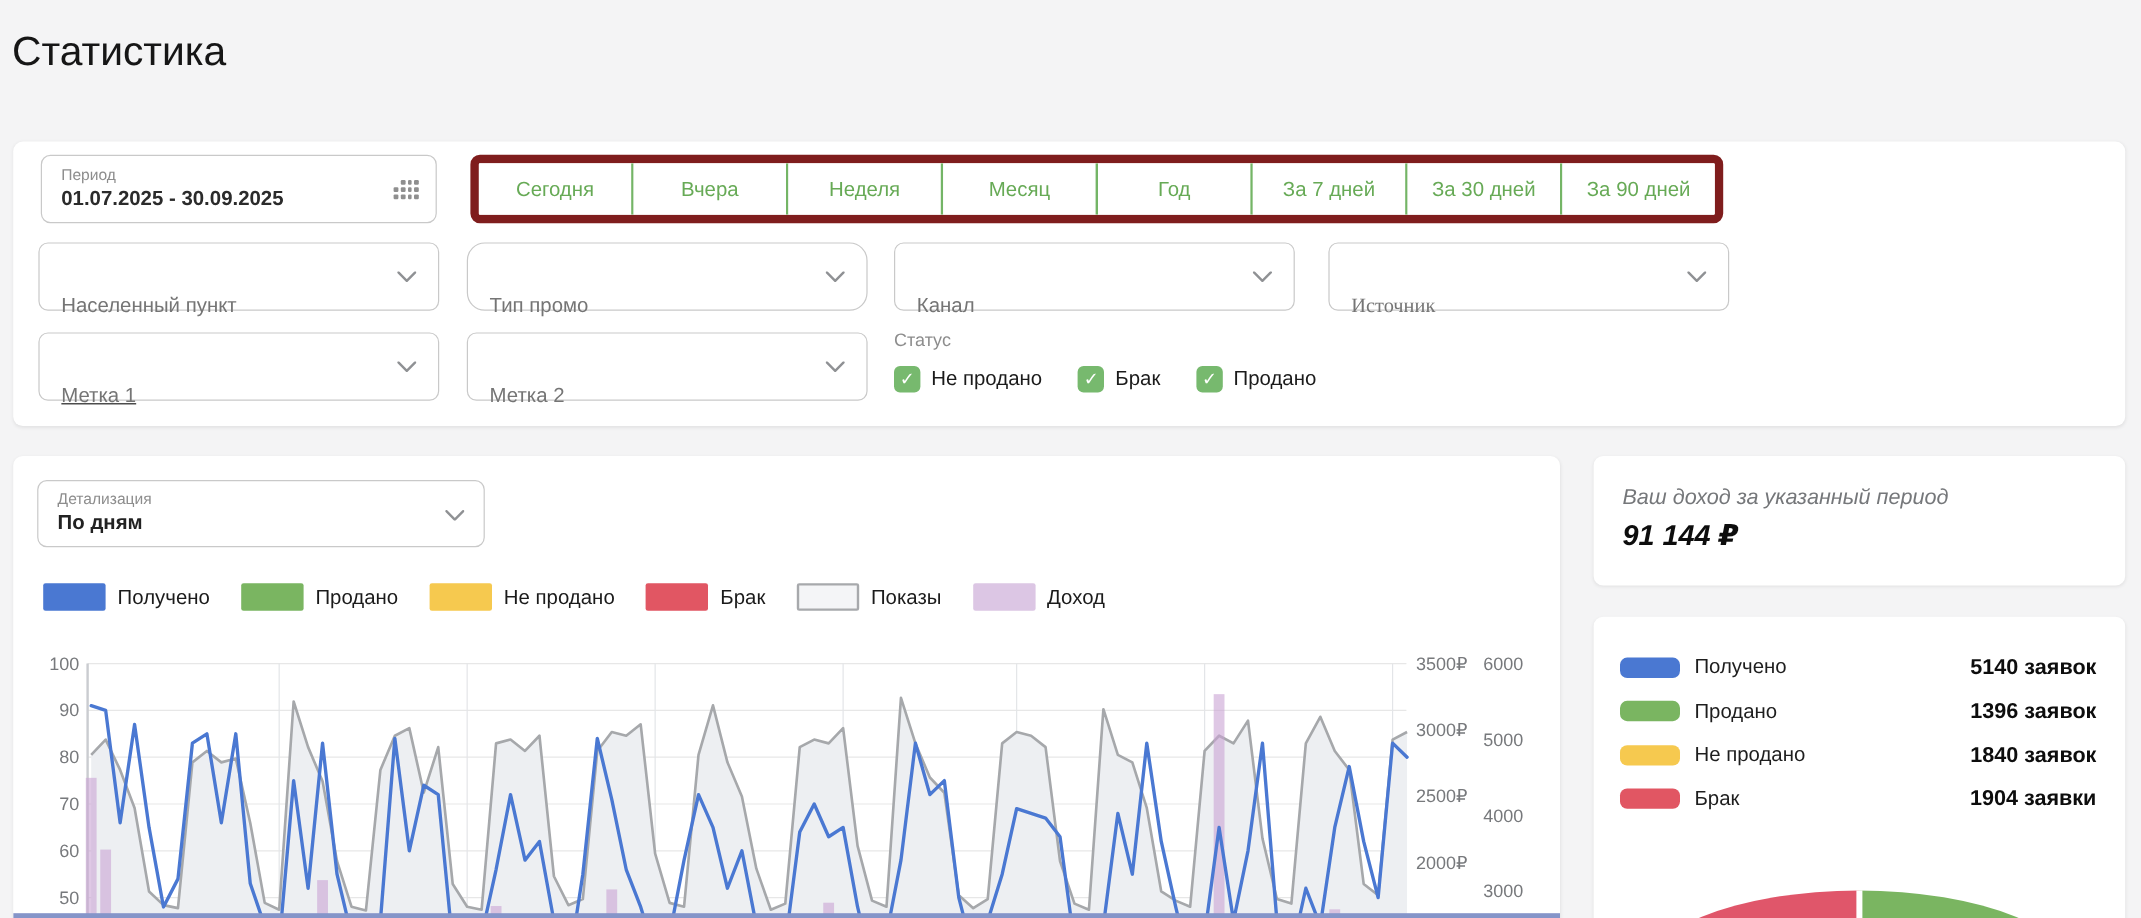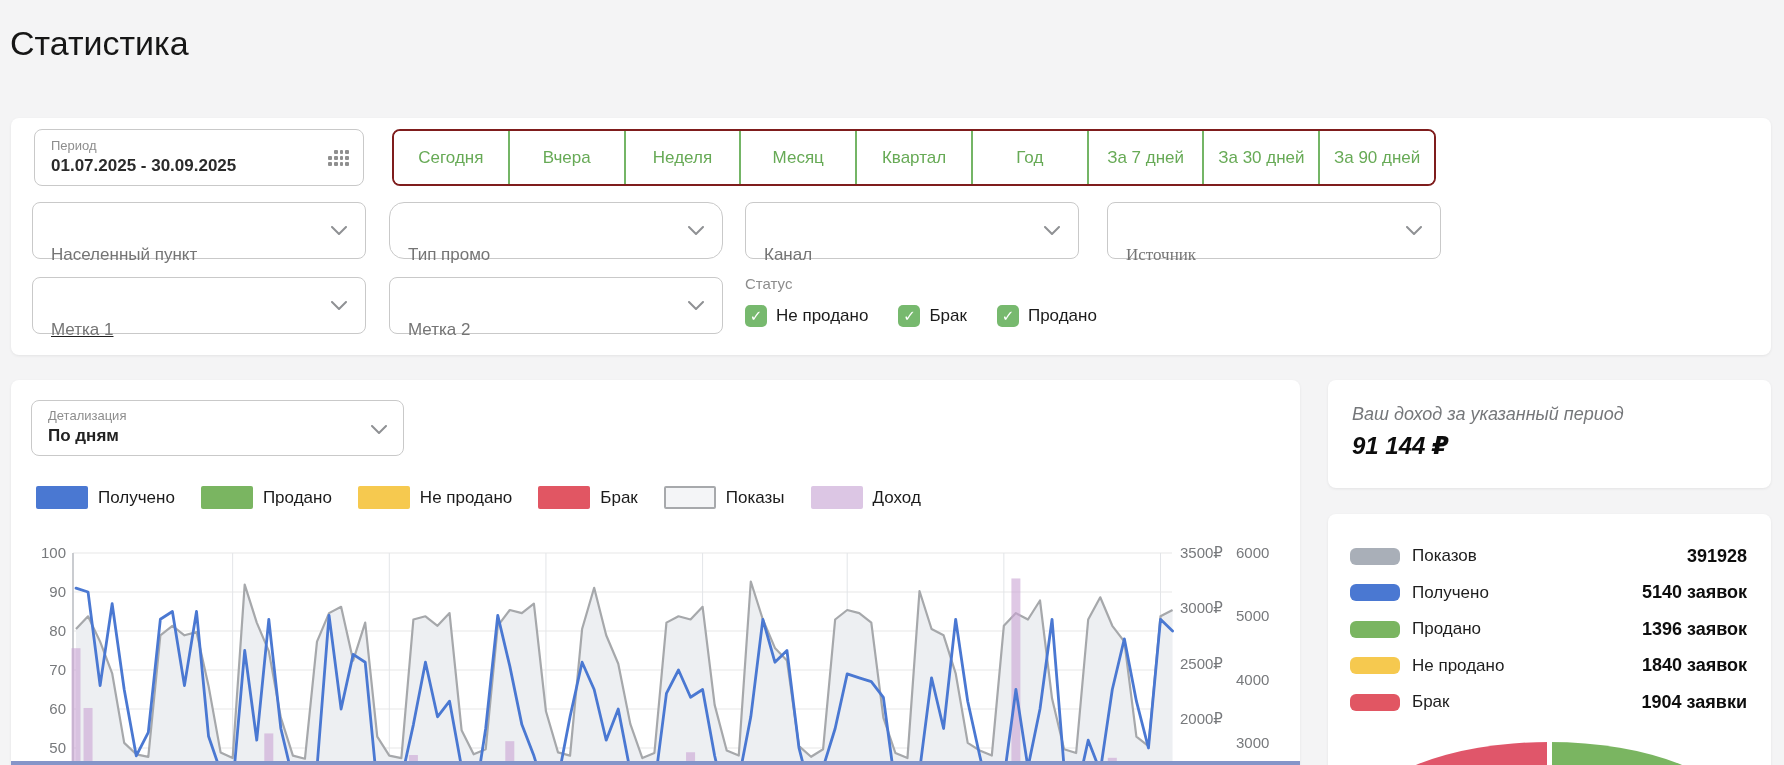--- a/index.html
+++ b/index.html
@@ -11,21 +11,21 @@
   #filter-card { left:11px; top:118px; width:1760px; height:237px; }
   .inputbox { position:absolute; border:1px solid #c9c9c9; border-radius:8px; background:#fff; }
   .inputbox .flabel { position:absolute; left:16px; top:8px; font-size:13px; color:#8d8d8d; }
   .inputbox .fvalue { position:absolute; left:16px; bottom:9px; font-size:17px; font-weight:700; color:#2b2b2b; }
   #period-input { left:23px; top:11px; width:330px; height:57px; }
   #calendar-icon { position:absolute; right:14px; top:20px; width:21px; height:16px;
     display:grid; grid-template-columns:repeat(4,1fr); grid-template-rows:repeat(3,1fr); gap:2px; }
   #calendar-icon i { background:#8f8f8f; border-radius:1px; }
   #calendar-icon i.blank { background:transparent; }
   #quick-ranges { position:absolute; left:381px; top:11px; width:1044px; height:57px;
-    display:flex; border:2px solid #7f1d1d; border-radius:8px; overflow:hidden; background:#fff; }
+    display:flex; border:7px solid #7f1d1d; border-radius:8px; overflow:hidden; background:#fff; }
   #quick-ranges .qbtn { flex:1; border:none; border-right:2px solid #74b566; background:#fff;
     color:#67aa56; font-size:17px; font-family:inherit; cursor:pointer; white-space:nowrap; }
   #quick-ranges .qbtn:last-child { border-right:none; }
   .selectbox { position:absolute; height:57px; width:334px; border:1px solid #c9c9c9; border-radius:8px;
     background:#fff; display:flex; align-items:center; padding:0 18px; cursor:pointer; }
   .selectbox .ph { font-size:17px; color:#757575; flex:1; white-space:nowrap; overflow:hidden;margin-top:48px; }
   .chev { flex:none; }
   #status-block { position:absolute; left:734px; top:157px; }
   #status-label { font-size:15px; color:#8d8d8d; }
   #status-options { display:flex; gap:30px; margin-top:13px; align-items:center; }
@@ -81,21 +81,20 @@
         <i></i>
         <i></i>
         <i></i>
       </span>
   </div>
   <div id="quick-ranges">
       <button class="qbtn">Сегодня</button>
       <button class="qbtn">Вчера</button>
       <button class="qbtn">Неделя</button>
       <button class="qbtn">Месяц</button>
-      <button class="qbtn">Квартал</button>
       <button class="qbtn">Год</button>
       <button class="qbtn">За 7 дней</button>
       <button class="qbtn">За 30 дней</button>
       <button class="qbtn">За 90 дней</button>
     </div>
   <div id="selects-row1"></div>
   <div id="selects-row2"></div>
   <div id="status-block">
     <div id="status-label">Статус</div>
     <div id="status-options">
@@ -230,25 +229,20 @@
 </section>
 
 <section class="card" id="income-card">
   <div id="income-label">Ваш доход за указанный период</div>
   <div id="income-value">91 144 ₽</div>
 </section>
 
 <section class="card" id="stats-card">
   <div id="stats-rows">
       <div class="stat-row">
-        <span class="stat-pill" style="background:#a9afb8"></span>
-        <span class="stat-label">Показов</span>
-        <span class="stat-value">391928</span>
-      </div>
-      <div class="stat-row">
         <span class="stat-pill" style="background:#4a78d2"></span>
         <span class="stat-label">Получено</span>
         <span class="stat-value">5140 заявок</span>
       </div>
       <div class="stat-row">
         <span class="stat-pill" style="background:#7ab561"></span>
         <span class="stat-label">Продано</span>
         <span class="stat-value">1396 заявок</span>
       </div>
       <div class="stat-row">

